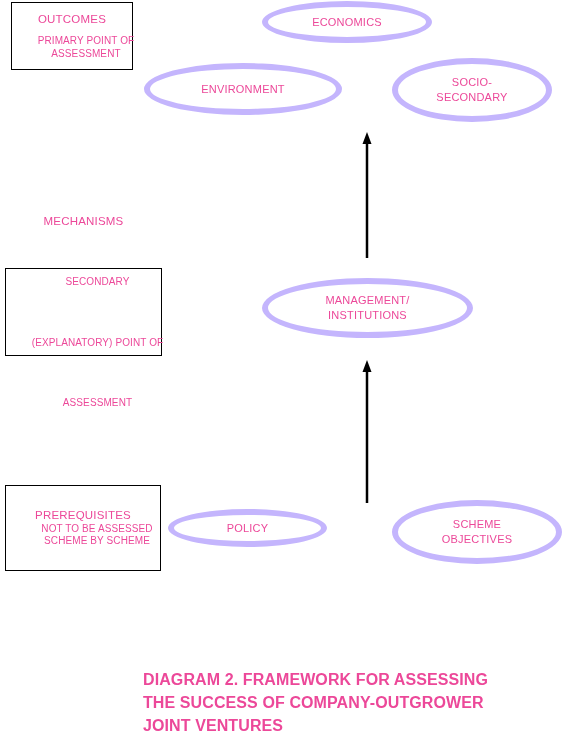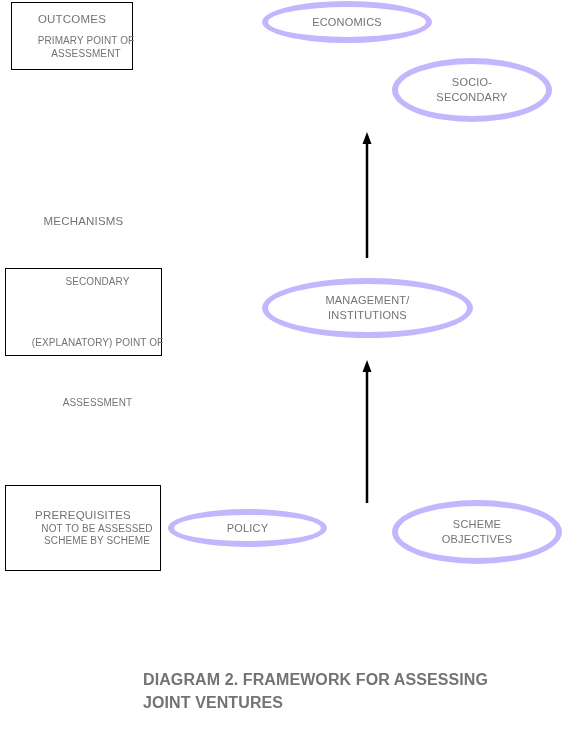--- a/index.html
+++ b/index.html
@@ -7,21 +7,21 @@
     padding: 0;
     background: #ffffff;
   }
   #canvas {
     position: relative;
     width: 564px;
     height: 750px;
     background: #ffffff;
     overflow: hidden;
     font-family: "Liberation Sans", sans-serif;
-    color: #737373;
+    color: #ec4899;
   }
 
   
   .box {
     position: absolute;
     box-sizing: border-box;
     border: 1px solid #000000;
     background: #ffffff;
     display: flex;
     flex-direction: column;
@@ -90,20 +90,23 @@
   <div class="box" style="left:5px; top:485px; width:156px; height:86px;">
     <span class="line head">PREREQUISITES</span>
     <span class="line sub">NOT TO BE ASSESSED</span>
     <span class="line sub">SCHEME BY SCHEME</span>
   </div>
 
   <div class="ellipse" style="left:262px; top:1px; width:170px; height:42px;">
     <span class="line">ECONOMICS</span>
   </div>
 
+  <div class="ellipse" style="left:144px; top:63px; width:198px; height:52px;">
+    <span class="line">ENVIRONMENT</span>
+  </div>
 
   <div class="ellipse" style="left:392px; top:58px; width:160px; height:64px;">
     <span class="line">SOCIO-</span>
     <span class="line">SECONDARY</span>
   </div>
 
   <div class="arrow" style="left:358px; top:130px; width:18px; height:128px;">
     <svg width="18" height="128" viewBox="0 0 18 128">
       <line x1="9" y1="128" x2="9" y2="10" stroke="#000000" stroke-width="2.5"></line>
       <polygon points="9,2 4.5,14 13.5,14" fill="#000000"></polygon>
@@ -126,16 +129,17 @@
     <span class="line">POLICY</span>
   </div>
 
   <div class="ellipse" style="left:392px; top:500px; width:170px; height:64px;">
     <span class="line">SCHEME</span>
     <span class="line">OBJECTIVES</span>
   </div>
 
   <div class="caption" style="left:143px; top:668px;">
     <span class="line">DIAGRAM 2. FRAMEWORK FOR ASSESSING</span>
+    <span class="line">THE SUCCESS OF COMPANY-OUTGROWER</span>
     <span class="line">JOINT VENTURES</span>
   </div>
 
 </div>
 
 </body></html>

